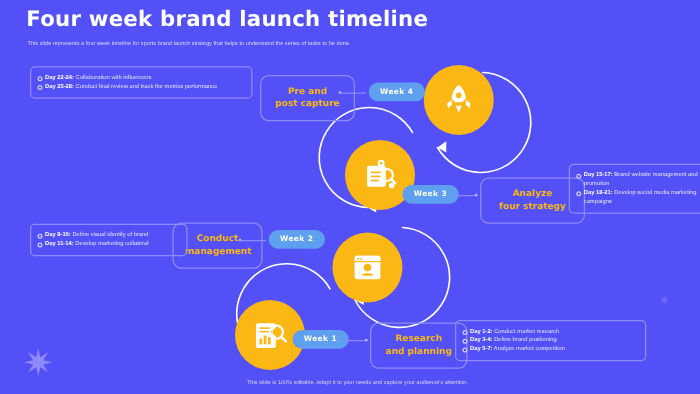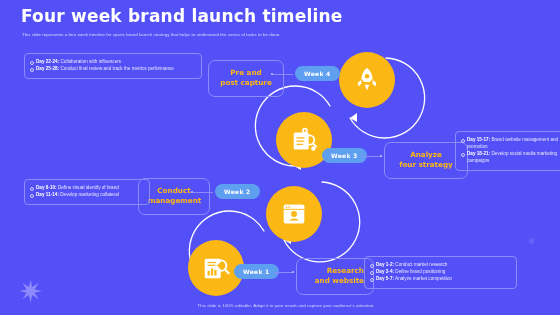--- a/index.html
+++ b/index.html
@@ -224,23 +224,23 @@
       <rect x="11.6" y="16.5" width="2.4" height="7.5" fill="#fbb713"></rect>
       <rect x="15.2" y="18" width="2.4" height="6" fill="#fbb713"></rect>
       <circle cx="22.5" cy="13.5" r="5.6" fill="none" stroke="#ffffff" stroke-width="1.9"></circle>
       <circle cx="22.5" cy="13.5" r="3.2" fill="#fbb713"></circle>
       <line x1="26.6" y1="17.6" x2="30.5" y2="21.5" stroke="#ffffff" stroke-width="2.2" stroke-linecap="round"></line>
     </svg>
   </div>
   <div class="pill" style="left:222px;top:264px;">Week 1</div>
   <div class="cline" style="left:262px;top:272px;width:20px;"></div>
   <div class="cdot" style="left:280px;top:271.2px;"></div>
-  <div class="phase" style="left:284px;top:258px;width:58px;text-align:right;">
+  <div class="phase" style="left:284px;top:258px;width:58px;">
     <div>Research</div>
-    <div>and website</div>
+    <div>and planning</div>
   </div>
   <div class="callout" style="left:352px;top:256px;width:140px;">
     <ul>
       <li>
         <b>Day 1-2:</b>
         <span>Conduct market research</span>
       </li>
       <li>
         <b>Day 3-4:</b>
         <span>Define brand positioning</span>

